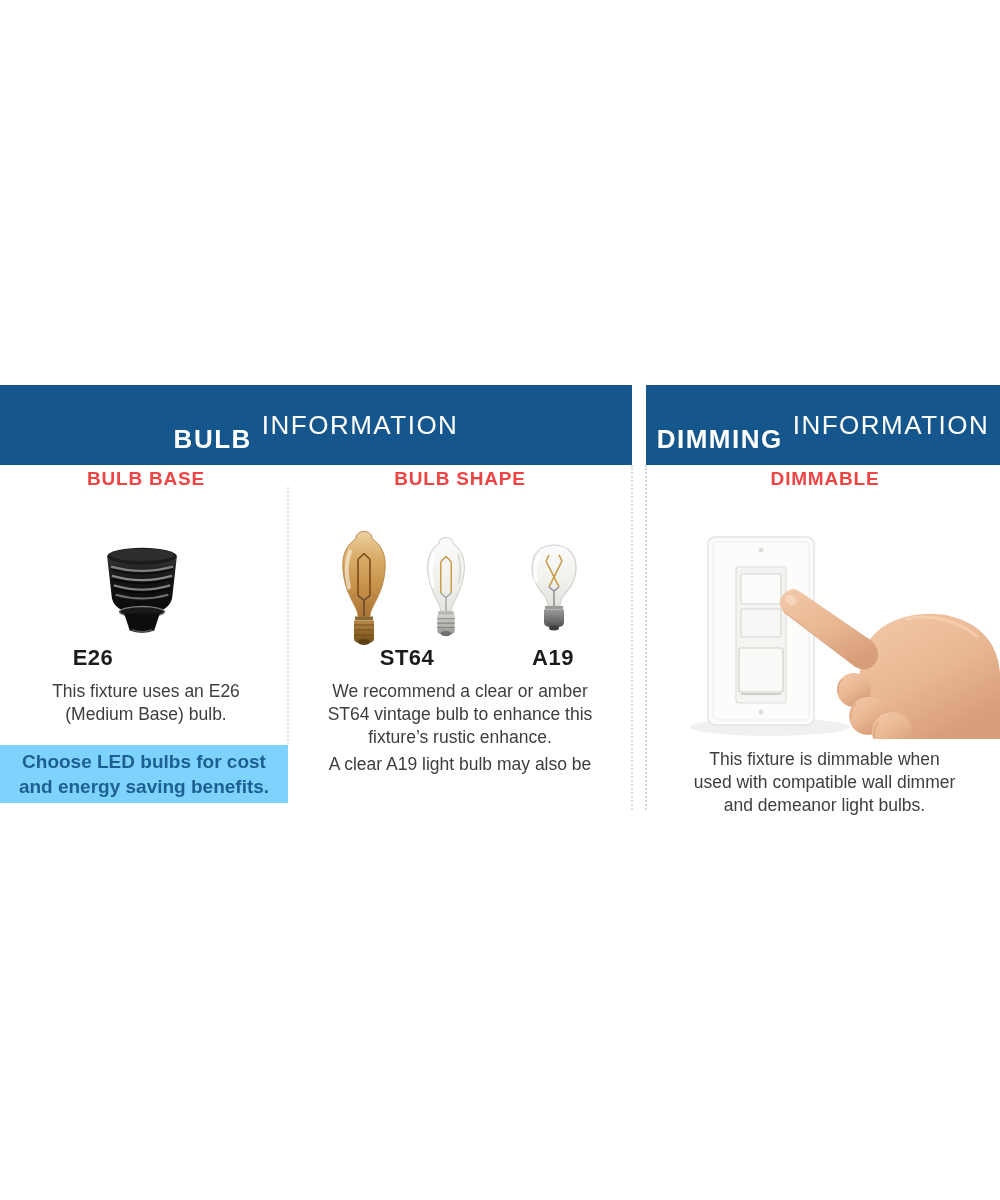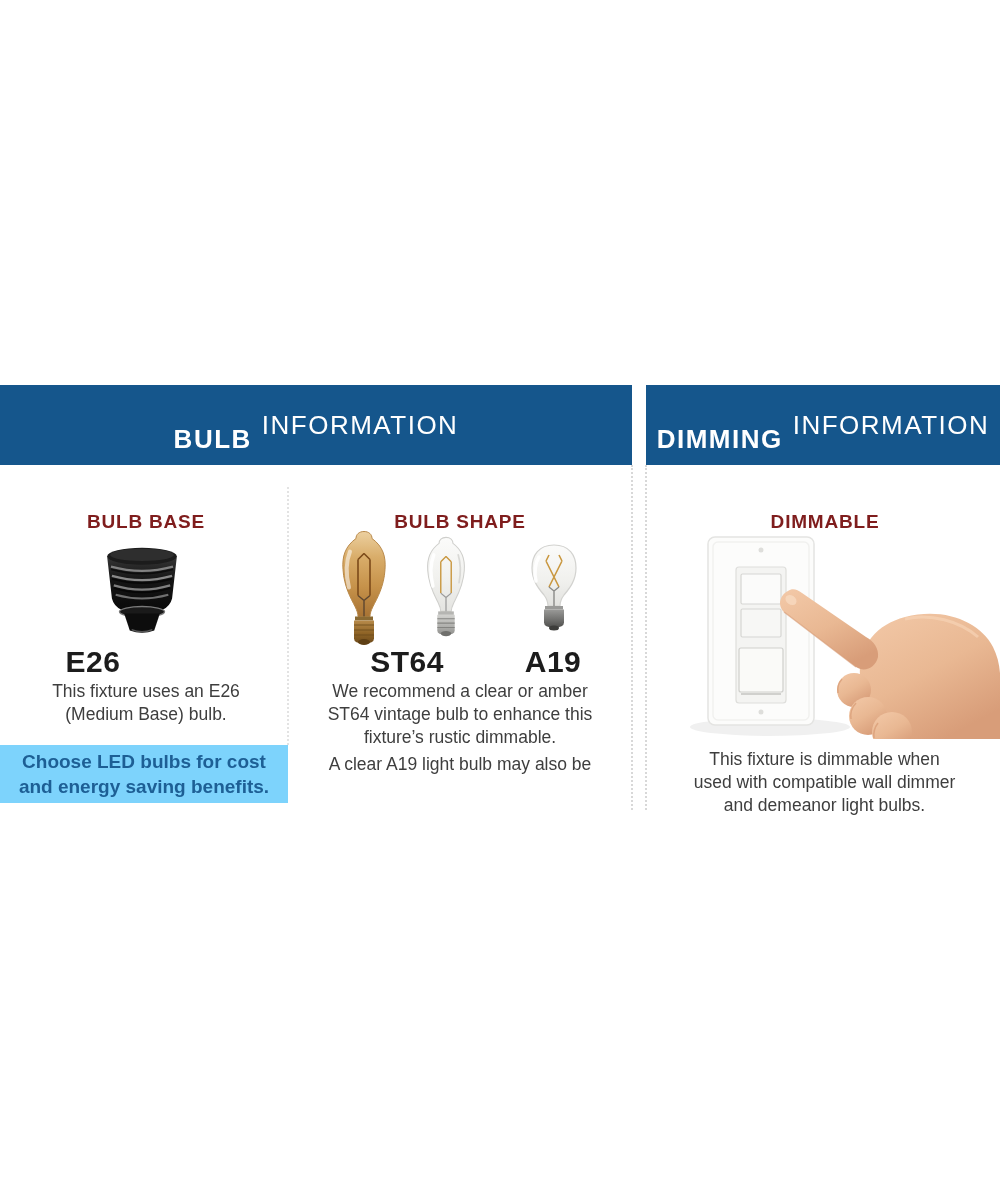--- a/index.html
+++ b/index.html
@@ -34,36 +34,36 @@
     position: absolute;
     width: 0;
     border-left: 2px dotted #d8d8d8;
   }
   .vdot-mid-a { left: 631px; top: 465px; height: 345px; }
   .vdot-mid-b { left: 645px; top: 465px; height: 345px; }
   .vdot-col   { left: 287px; top: 487px; height: 258px; border-left: 2px dotted #e3e3e3; }
 
   .col-head {
     position: absolute;
-    top: 511px;
+    top: 468px;
     font-size: 19px;
     font-weight: 700;
-    color: #7f1d1d;
+    color: #ef4444;
     letter-spacing: 0.8px;
     text-align: center;
   }
   .head-base  { left: 0;    width: 292px; }
   .head-shape { left: 300px; width: 320px; }
   .head-dim   { left: 660px; width: 330px; }
 
   .sub-label {
     position: absolute;
     top: 645px;
     width: 120px;
-    font-size: 30px;
+    font-size: 22px;
     font-weight: 700;
     color: #1c1c1c;
     text-align: center;
     letter-spacing: 0.5px;
   }
   .lbl-e26  { left: 33px; }
   .lbl-st64 { left: 347px; }
   .lbl-a19  { left: 493px; }
 
   .body-text {
@@ -251,21 +251,21 @@
   <div class="sub-label lbl-a19">A19</div>
 
   <div class="body-text p-base">
     <span>This fixture uses an E26</span><br>
     <span>(Medium Base) bulb.</span>
   </div>
 
   <div class="body-text p-rec">
     <span>We recommend a clear or amber</span><br>
     <span>ST64 vintage bulb to enhance this</span><br>
-    <span>fixture’s rustic dimmable.</span>
+    <span>fixture’s rustic enhance.</span>
   </div>
 
   <div class="body-text p-alt">
     <span>A clear A19 light bulb may also be</span><br>
   </div>
 
   <div class="body-text p-dim">
     <span>This fixture is dimmable when</span><br>
     <span>used with compatible wall dimmer</span><br>
     <span>and demeanor light bulbs.</span>

